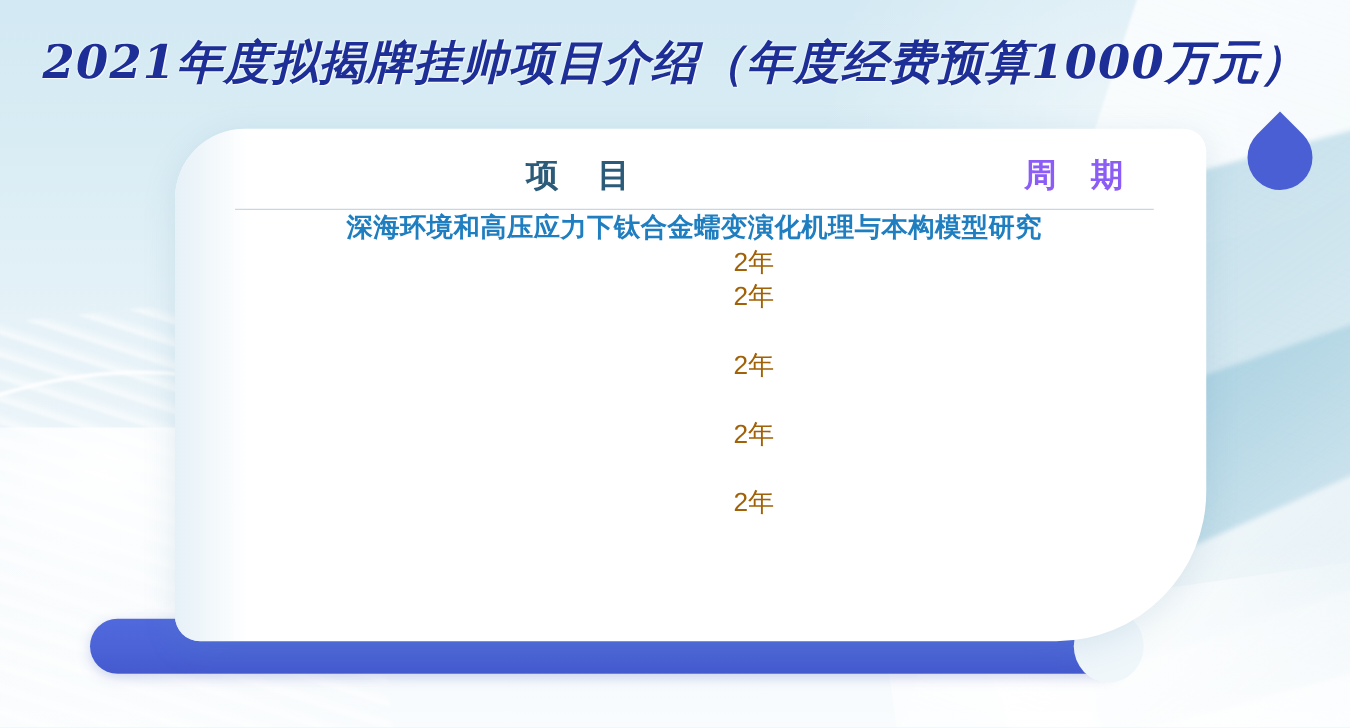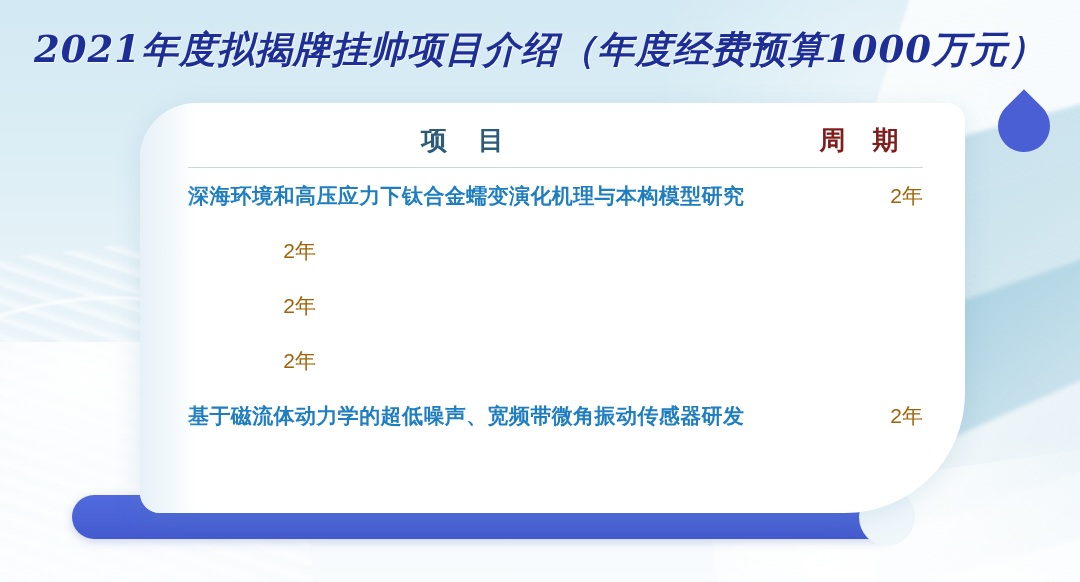--- a/index.html
+++ b/index.html
@@ -154,28 +154,29 @@
     color:#2c5b79;
     letter-spacing:12px;
     text-indent:12px;
     padding-right:58px;
   }
   .th-cycle {
     width:128px;
     text-align:center;
     font-size:26px;
     font-weight:bold;
-    color:#7f1d1d;
+    color:#8b5cf6;
     letter-spacing:10px;
     text-indent:10px;
   }
   .row {
     display:flex;
     align-items:center;
     height:55px;
+    flex-direction:column;
   }
   .row:first-of-type { margin-top:13px; }
   .cell-name {
     flex:1;
     font-size:21px;
     font-weight:bold;
     color:#1f7ec0;
     letter-spacing:.4px;
     white-space:nowrap;
   }
@@ -246,20 +247,19 @@
 
     <div class="row">
       <div class="cell-cycle">2年</div>
     </div>
 
     <div class="row">
       <div class="cell-cycle">2年</div>
     </div>
 
     <div class="row">
-      <div class="cell-name">基于磁流体动力学的超低噪声、宽频带微角振动传感器研发</div>
       <div class="cell-cycle">2年</div>
     </div>
 
   </div>
 </div>
 
 <div id="bar"></div>
 
 </body></html>

